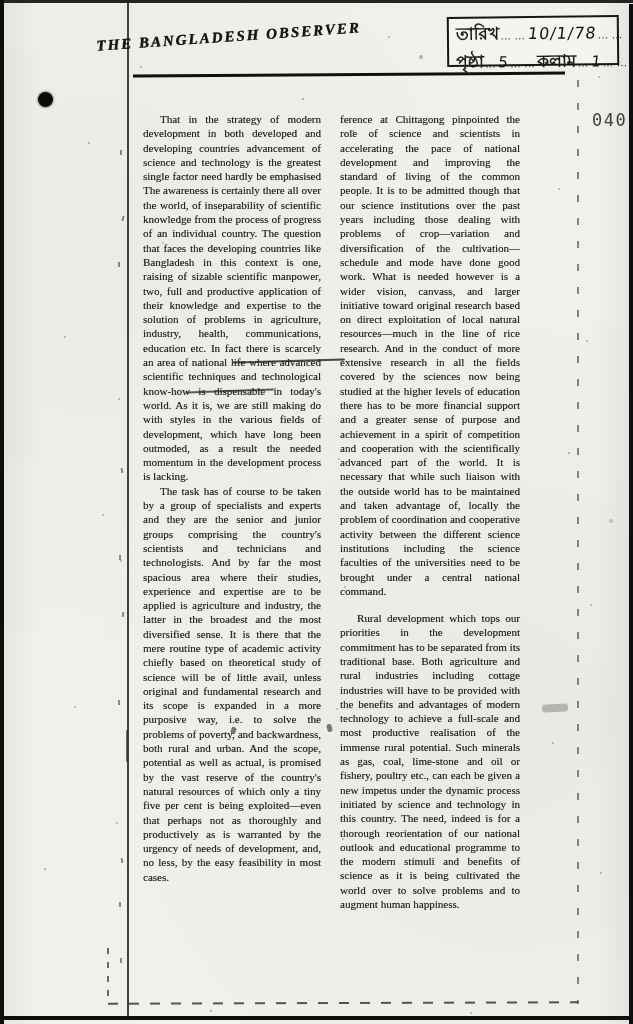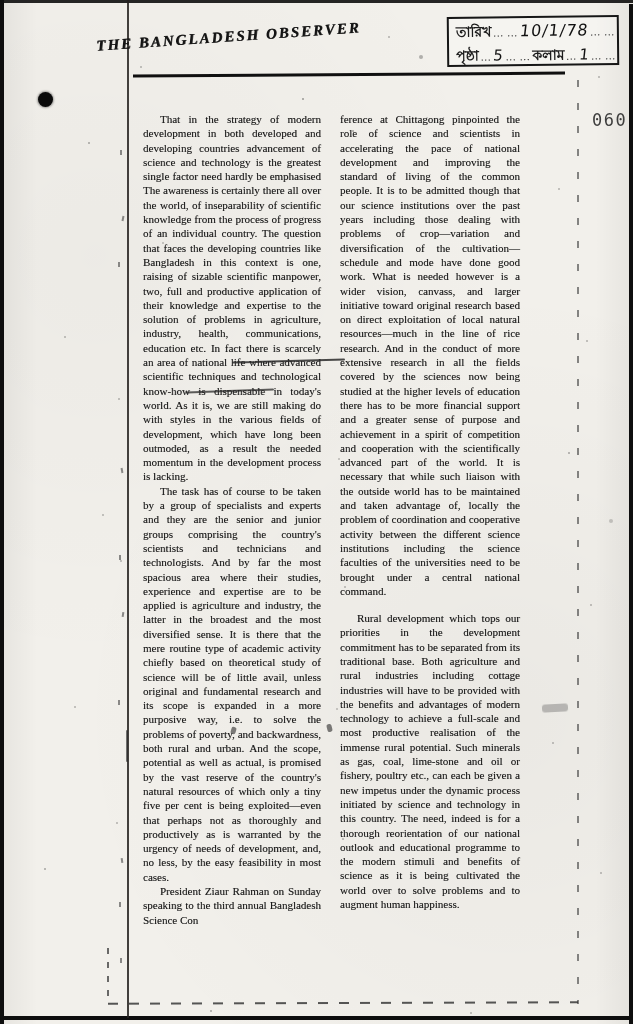--- a/index.html
+++ b/index.html
@@ -16,21 +16,21 @@
   .edge-bottom{left:0;top:1016px;width:633px;height:4px;}
   .fold-line{position:absolute;left:127px;top:0;width:2px;height:1018px;background:#23201d;opacity:.85;}
   .punch-dot{position:absolute;left:38px;top:92px;width:15px;height:15px;border-radius:50%;background:#0a0a0a;box-shadow:0 0 2px 1px rgba(0,0,0,.35);}
   .masthead{position:absolute;left:96px;top:30px;width:224px;text-align:center;
             font-family:"Liberation Serif",serif;font-style:italic;font-weight:700;
             font-size:15px;letter-spacing:2px;color:#141414;transform:rotate(-4deg);
             text-shadow:0.6px 0 0.4px rgba(10,10,10,.75);white-space:nowrap;}
   .date-box{position:absolute;left:447px;top:16px;width:172px;height:50px;border:2.5px solid #161616;
             transform:rotate(-0.6deg);padding:2px 7px;box-sizing:border-box;background:rgba(255,255,255,.25);}
   .date-line{display:flex;align-items:baseline;white-space:nowrap;color:#1c1c1c;}
-  .bn-label{font-family:Liberation Sans, sans-serif;font-size:14px;font-weight:700;}
+  .bn-label{font-family:Liberation Sans, sans-serif;font-size:17px;font-weight:700;}
   .dots{font-size:10px;letter-spacing:1px;color:#222;padding:0 2px;}
   .hand{font-family:"DejaVu Sans",sans-serif;font-size:16px;font-weight:500;display:inline-block;
         transform:skewX(-7deg);color:#111;letter-spacing:1px;line-height:1;}
   .hand-small{font-size:15px;}
   .stamp-number{position:absolute;left:592px;top:110px;font-family:"DejaVu Sans Mono",monospace;
                 font-size:17px;letter-spacing:1.5px;color:#2c2c2c;opacity:.9;transform:scaleY(1.05);}
   .title-rule{position:absolute;left:133px;top:73px;width:432px;height:3px;background:#101010;transform:rotate(-0.4deg);}
   .article-title{position:absolute;left:140px;top:77px;width:424px;margin:0;text-align:center;
                  font-family:"Liberation Sans",sans-serif;font-weight:700;font-size:26px;
                  letter-spacing:0.5px;word-spacing:9px;color:#101010;}
@@ -101,28 +101,27 @@
       <span class="dots">...</span>
       <span class="hand hand-small">5</span>
       <span class="dots">... ...</span>
       <span class="bn-label">কলাম</span>
       <span class="dots">...</span>
       <span class="hand hand-small">1</span>
       <span class="dots">... ...</span>
     </div>
   </div>
 
-  <div class="stamp-number">060</div>
+  <div class="stamp-number">040</div>
 
   <div class="title-rule"></div>
 
   <div class="col col-left">
     <p class="indent">That in the strategy of modern development in both developed and developing countries advancement of science and technology is the greatest single factor need hardly be emphasised The awareness is certainly there all over the world, of inseparability of scientific knowledge from the process of progress of an individual country. The question that faces the developing countries like Bangladesh in this context is one, raising of sizable scientific manpower, two, full and productive application of their knowledge and expertise to the solution of problems in agriculture, industry, health, communications, education etc. In fact there is scarcely an area of national life where advanced scientific techniques and technological know-how is dispensable in today's world. As it is, we are still making do with styles in the various fields of development, which have long been outmoded, as a result the needed momentum in the development process is lacking.</p>
     <p class="indent">The task has of course to be taken by a group of specialists and experts and they are the senior and junior groups comprising the country's scientists and technicians and technologists. And by far the most spacious area where their studies, experience and expertise are to be applied is agriculture and industry, the latter in the broadest and the most diversified sense. It is there that the mere routine type of academic activity chiefly based on theoretical study of science will be of little avail, unless original and fundamental research and its scope is expanded in a more purposive way, i.e. to solve the problems of poverty, and backwardness, both rural and urban. And the scope, potential as well as actual, is promised by the vast reserve of the country's natural resources of which only a tiny five per cent is being exploited—even that perhaps not as thoroughly and productively as is warranted by the urgency of needs of development, and, no less, by the easy feasibility in most cases.</p>
-    <p class="indent">President Ziaur Rahman on Sunday speaking to the third annual Bangladesh Science Con</p>
   </div>
 
   <div class="col col-right">
     <p>ference at Chittagong pinpointed the role of science and scientists in accelerating the pace of national development and improving the standard of living of the common people. It is to be admitted though that our science institutions over the past years including those dealing with problems of crop—variation and diversification of the cultivation—schedule and mode have done good work. What is needed however is a wider vision, canvass, and larger initiative toward original research based on direct exploitation of local natural resources—much in the line of rice research. And in the conduct of more extensive research in all the fields covered by the sciences now being studied at the higher levels of education there has to be more financial support and a greater sense of purpose and achievement in a spirit of competition and cooperation with the scientifically advanced part of the world. It is necessary that while such liaison with the outside world has to be maintained and taken advantage of, locally the problem of coordination and cooperative activity between the different science institutions including the science faculties of the universities need to be brought under a central national command.</p>
     <p class="indent gap-top">Rural development which tops our priorities in the development commitment has to be separated from its traditional base. Both agriculture and rural industries including cottage industries will have to be provided with the benefits and advantages of modern technology to achieve a full-scale and most productive realisation of the immense rural potential. Such minerals as gas, coal, lime-stone and oil or fishery, poultry etc., can each be given a new impetus under the dynamic process initiated by science and technology in this country. The need, indeed is for a thorough reorientation of our national outlook and educational programme to the modern stimuli and benefits of science as it is being cultivated the world over to solve problems and to augment human happiness.</p>
   </div>
 
   <div class="clip-border-right"></div>
   <div class="clip-border-bottom"></div>
   <div class="clip-border-bleft"></div>

